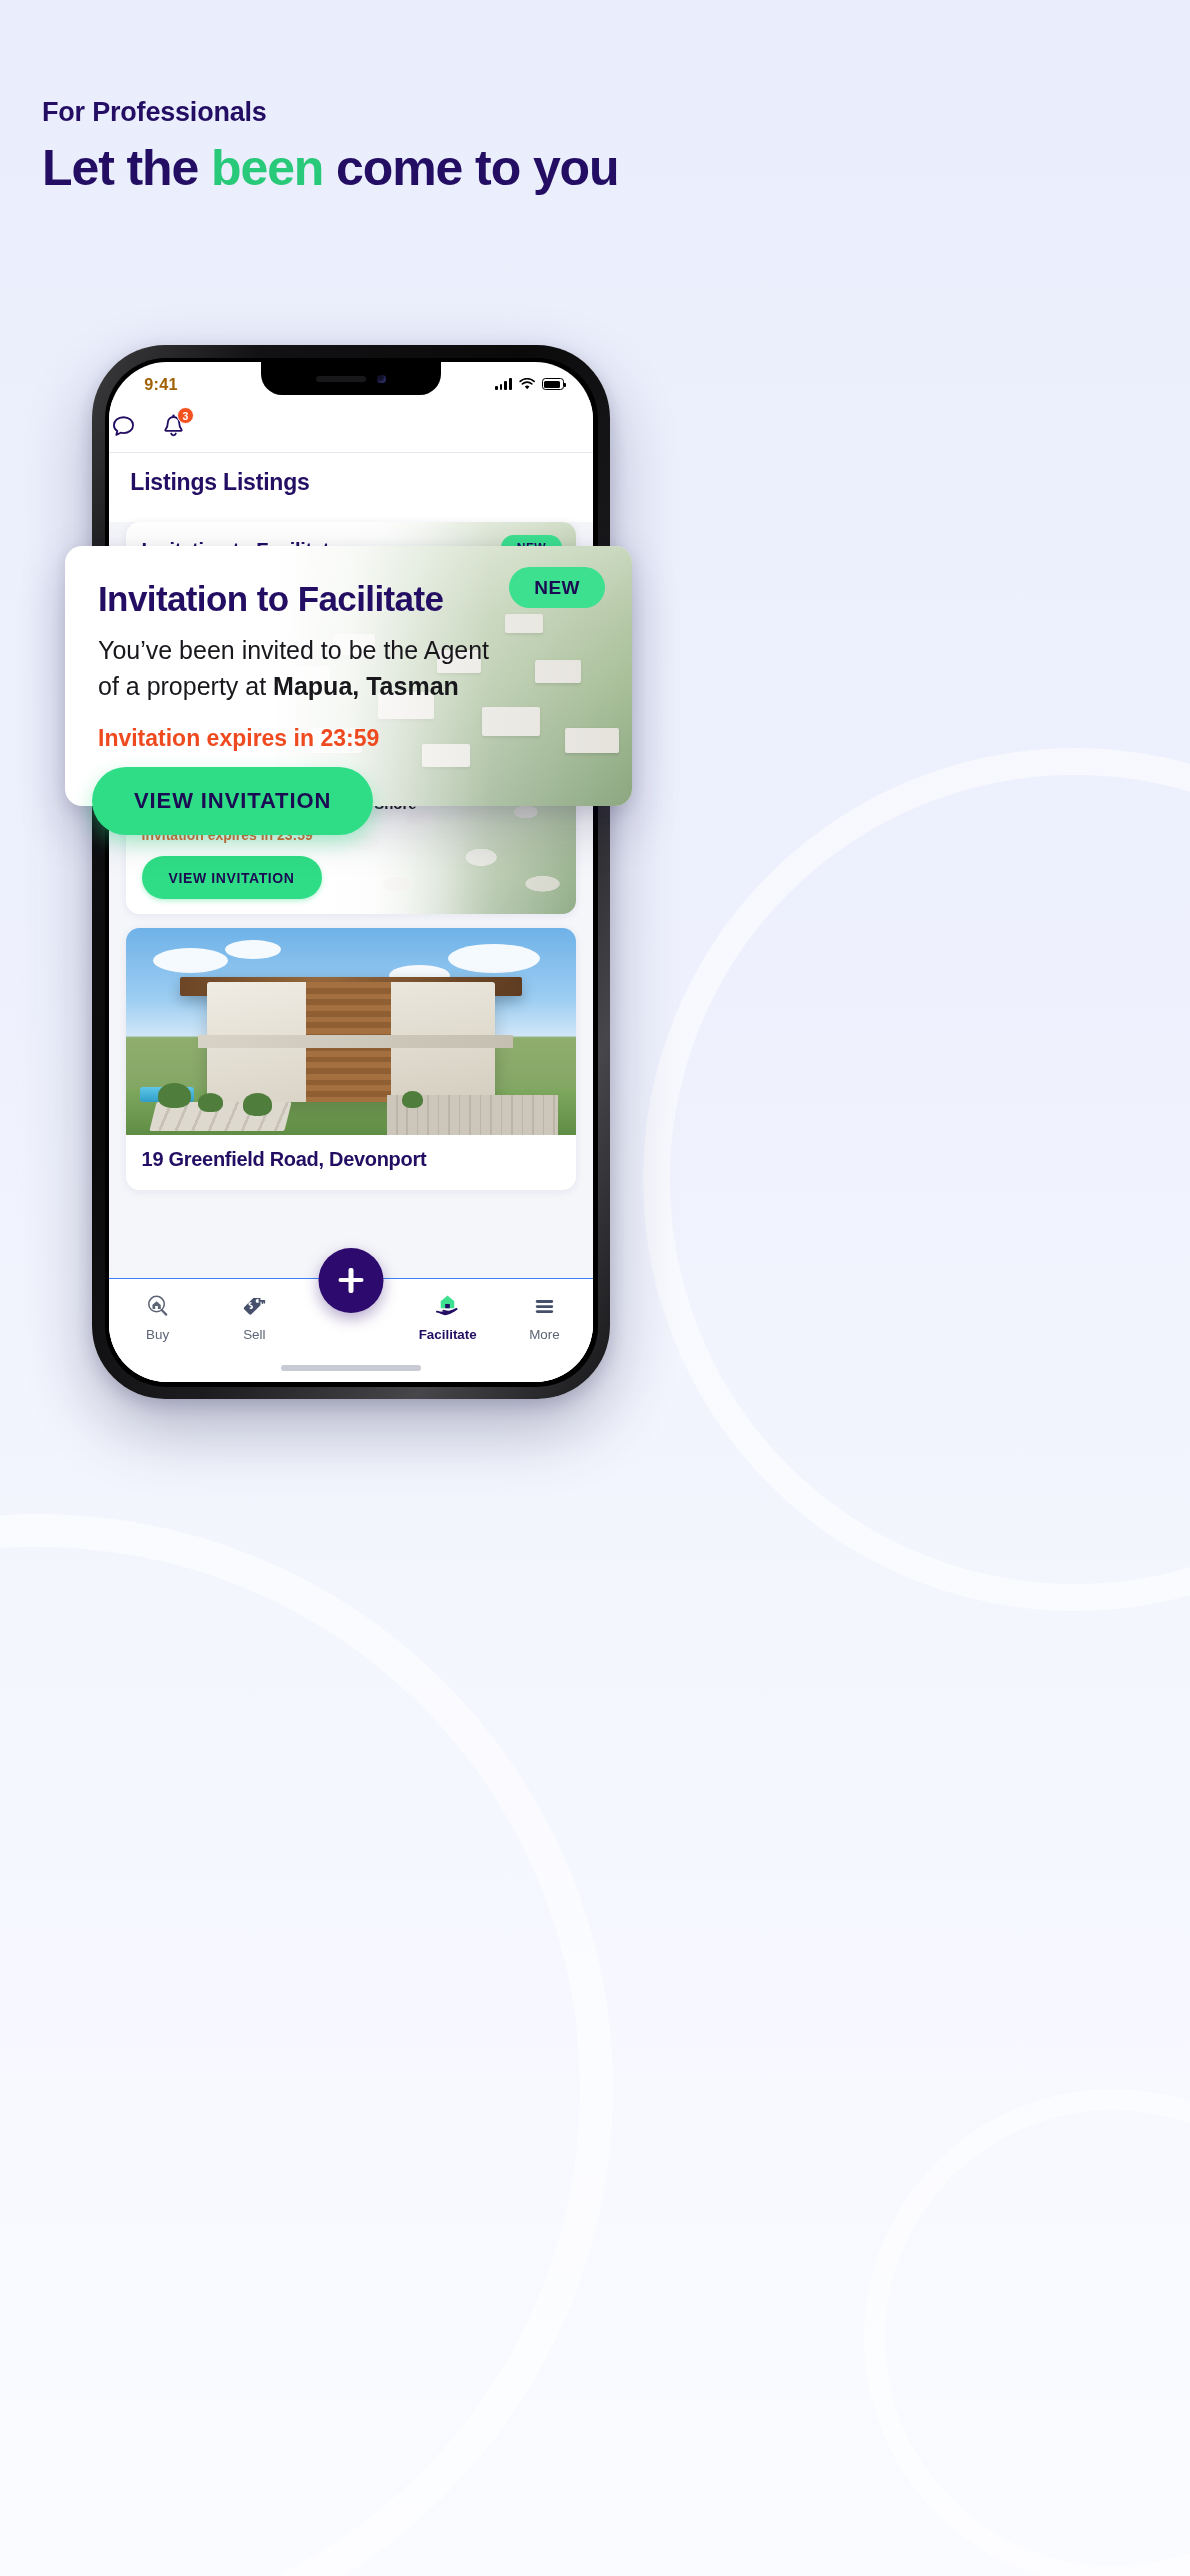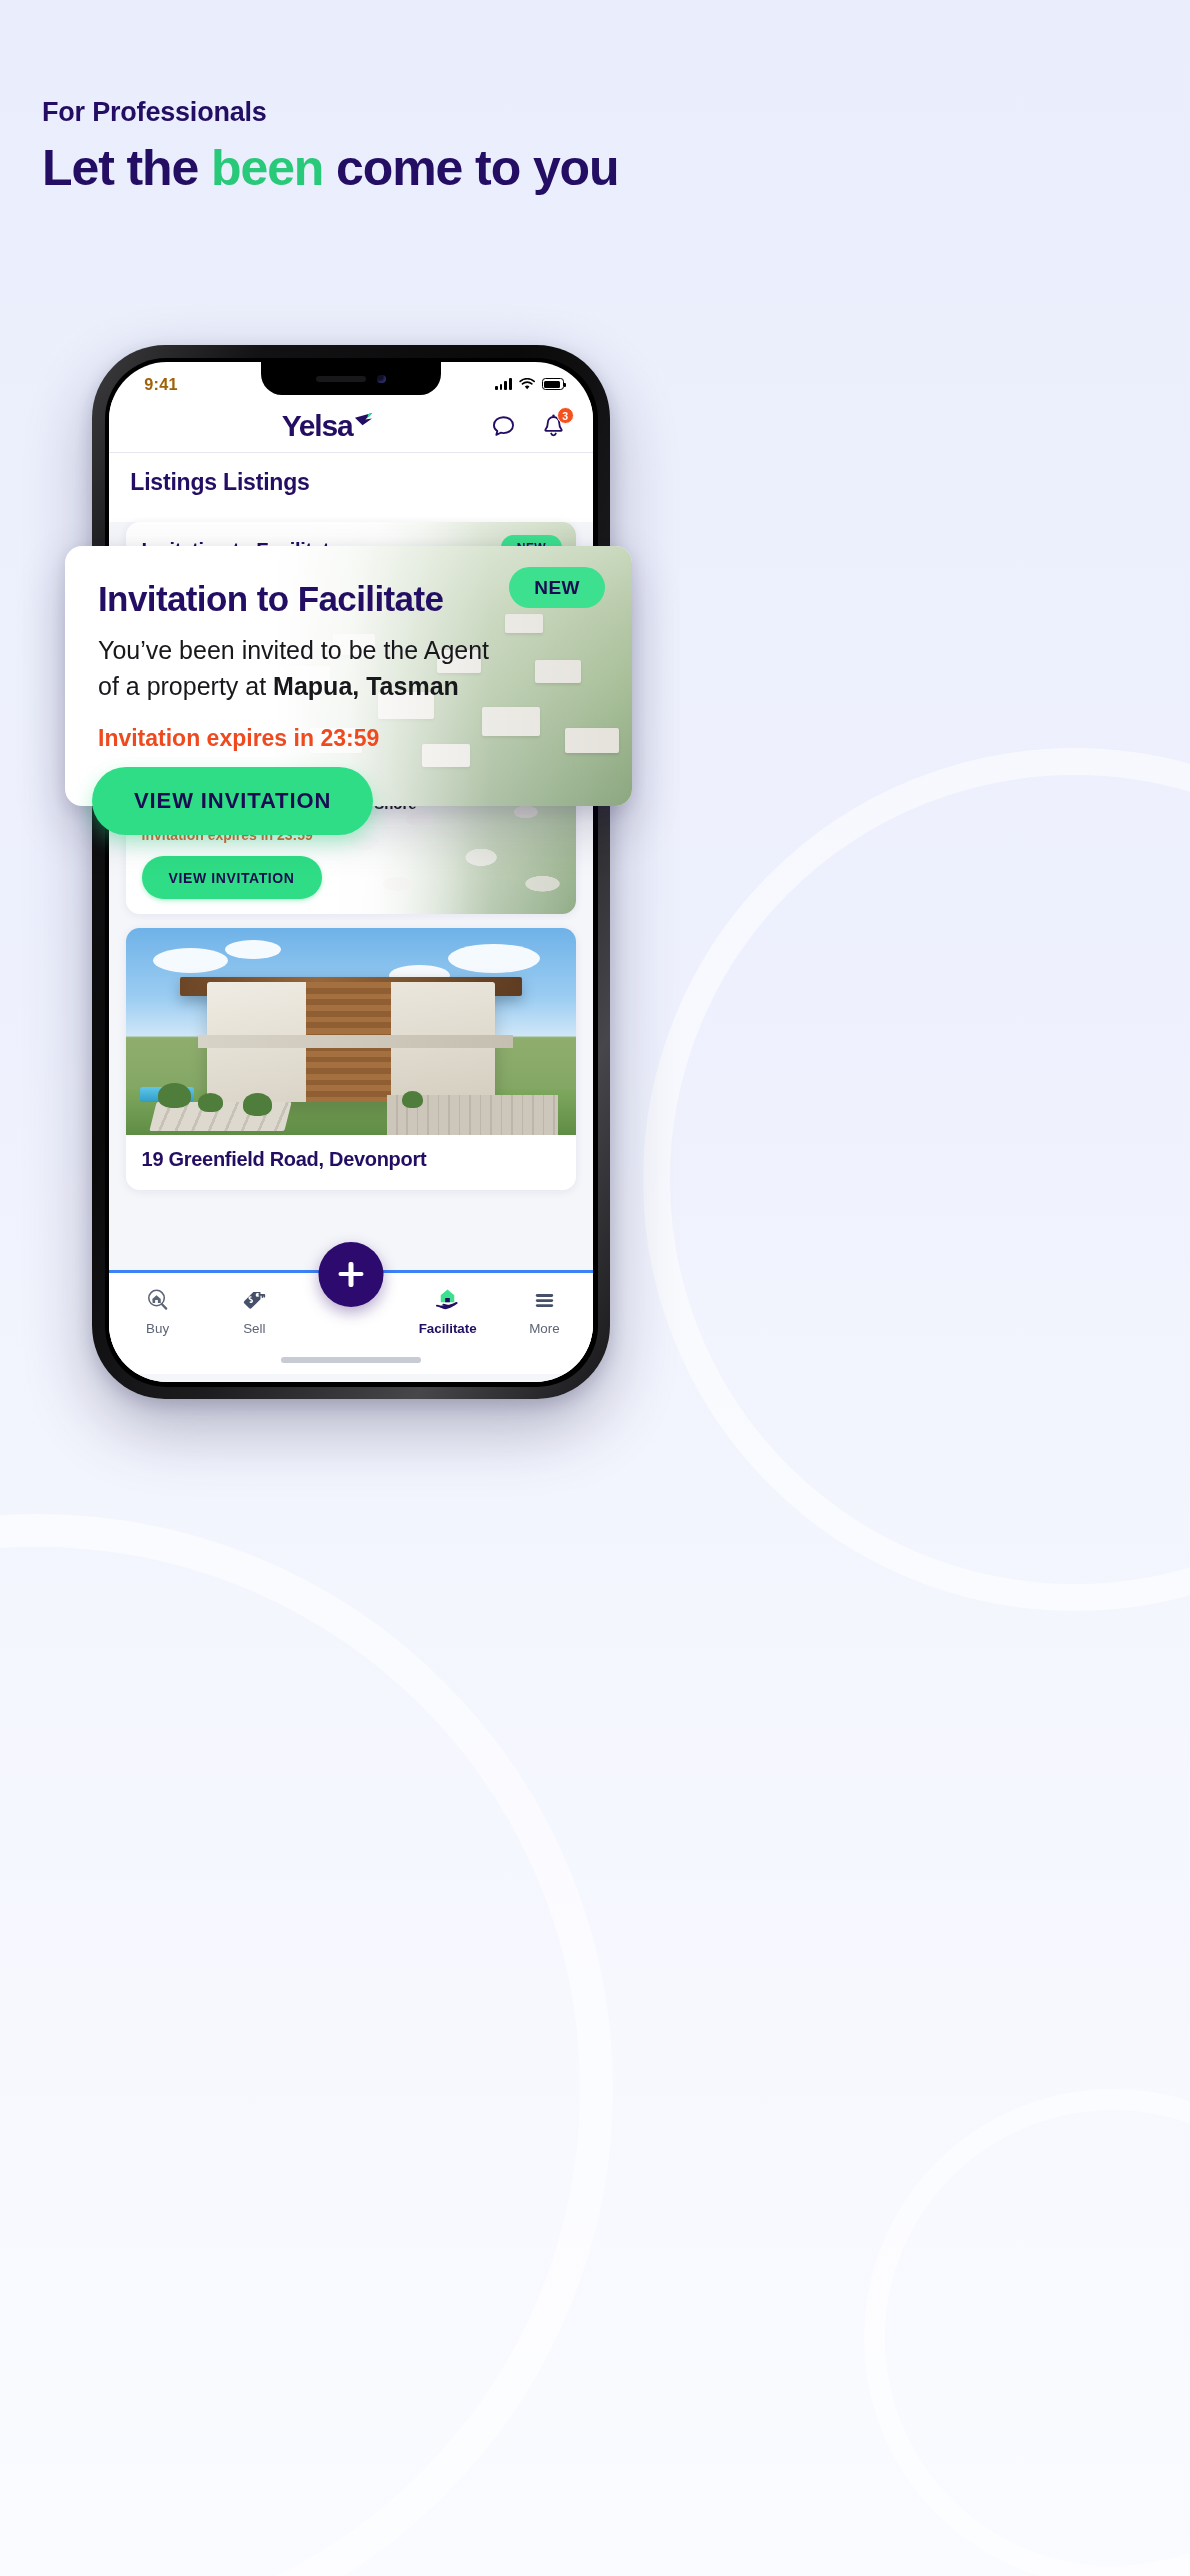--- a/index.html
+++ b/index.html
@@ -208,22 +208,22 @@
   .pool { position: absolute; left: 3%; bottom: 16%; width: 12%; height: 7%;
     background: linear-gradient(180deg,#5fc6e8,#2f9ec7); border-radius: 2.9px; }
 
   .listing-title {
     font-size: 20px; font-weight: 700; color: #230e63;
     padding: 13.4px 15.3px 19px 15.3px; letter-spacing: -0.3px; white-space: nowrap;
   }
 
   
   .bottom-nav {
-    position: absolute; left: 0; right: 0; bottom: 8px; height: 104px;
-    background: #fff; border-top: 3px solid #3b82f6;
+    position: absolute; left: 0; right: 0; bottom: 0; height: 104px;
+    background: #fff; border-top: 1px solid #3b82f6;
     display: flex; align-items: flex-start; padding-top: 13.4px; z-index: 25;
   }
   .nav-item {
     flex: 1; display: flex; flex-direction: column; align-items: center; gap: 5.8px; cursor: pointer;
   }
   .nav-item.spacer { pointer-events: none; }
   .nav-label { font-size: 13.4px; color: #5d6475; font-weight: 500; }
   .nav-item.active .nav-label { color: #230e63; font-weight: 700; }
   .fab {
     position: absolute; left: 50%; transform: translateX(-50%);
@@ -314,30 +314,20 @@
               <path d="M3.6 6.2a7.3 7.3 0 0 1 9.8 0" stroke="#000" stroke-width="1.7" fill="none" stroke-linecap="round"></path>
               <path d="M1.2 3.5a10.9 10.9 0 0 1 14.6 0" stroke="#000" stroke-width="1.7" fill="none" stroke-linecap="round"></path>
             </svg>
             <span class="batt">
                 <i></i>
               </span>
           </div>
         </div>
 
         <div class="app-header">
-          <div class="logo-wrap">
-            <span class="logo">
-              <span>Yelsa</span>
-              <svg class="bird" width="21" height="19" viewBox="0 0 22 20">
-                <path d="M2 7 L20 2 L13 9 L20 8 L10 15 Z" fill="#230e63"></path>
-                <path d="M16 3.5 L20 2 L14.5 8.5 Z" fill="#3ce08f"></path>
-                <path d="M17.6 3 L20.4 2 L16.6 6.6 Z" fill="#39c9c0"></path>
-              </svg>
-            </span>
-          </div>
           <div class="hdr-icons">
             <div class="hdr-icon">
               <svg width="29" height="29" viewBox="0 0 30 30">
                 <path d="M15 5.4c5.7 0 9.9 3.6 9.9 8.2 0 4.6-4.2 8.2-9.9 8.2-1 0-2-.1-2.9-.35L7.6 23.6l1-3.9C6.5 18.2 5.1 15.9 5.1 13.6 5.1 9 9.3 5.4 15 5.4Z" fill="none" stroke="#230e63" stroke-width="1.9" stroke-linejoin="round"></path>
               </svg>
             </div>
             <div class="hdr-icon">
               <svg width="29" height="29" viewBox="0 0 30 30">
                 <path d="M15 5.2a5.9 5.9 0 0 1 5.9 5.9c0 4.3 1.5 6.1 2.4 7.1.5.5.1 1.4-.6 1.4H7.3c-.7 0-1.1-.9-.6-1.4.9-1 2.4-2.8 2.4-7.1A5.9 5.9 0 0 1 15 5.2Z" fill="none" stroke="#230e63" stroke-width="1.9" stroke-linejoin="round"></path>
                 <path d="M12.6 22.3a2.5 2.5 0 0 0 4.8 0" fill="none" stroke="#230e63" stroke-width="1.9" stroke-linecap="round"></path>

